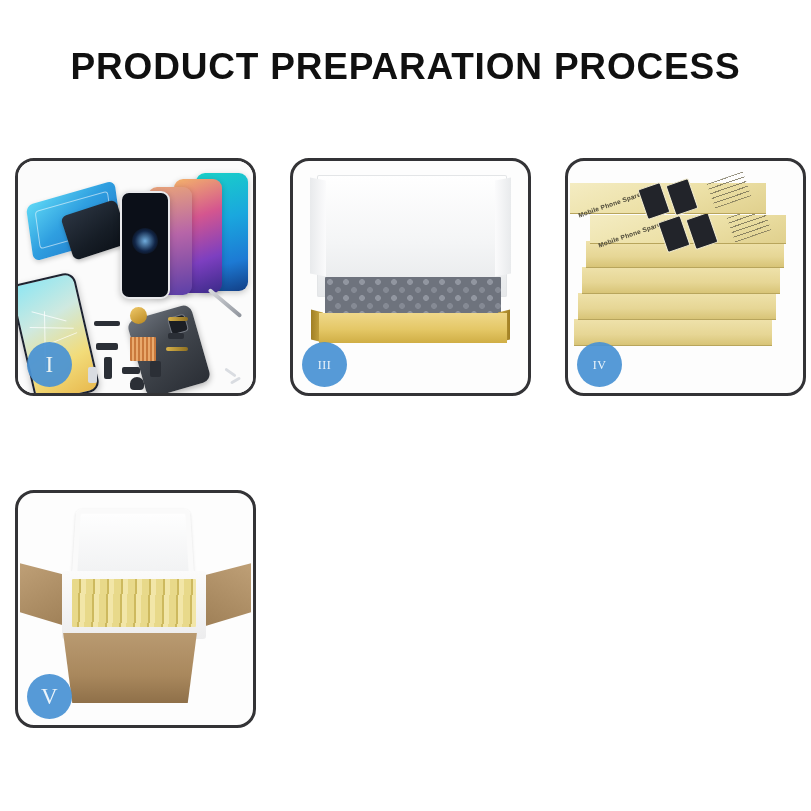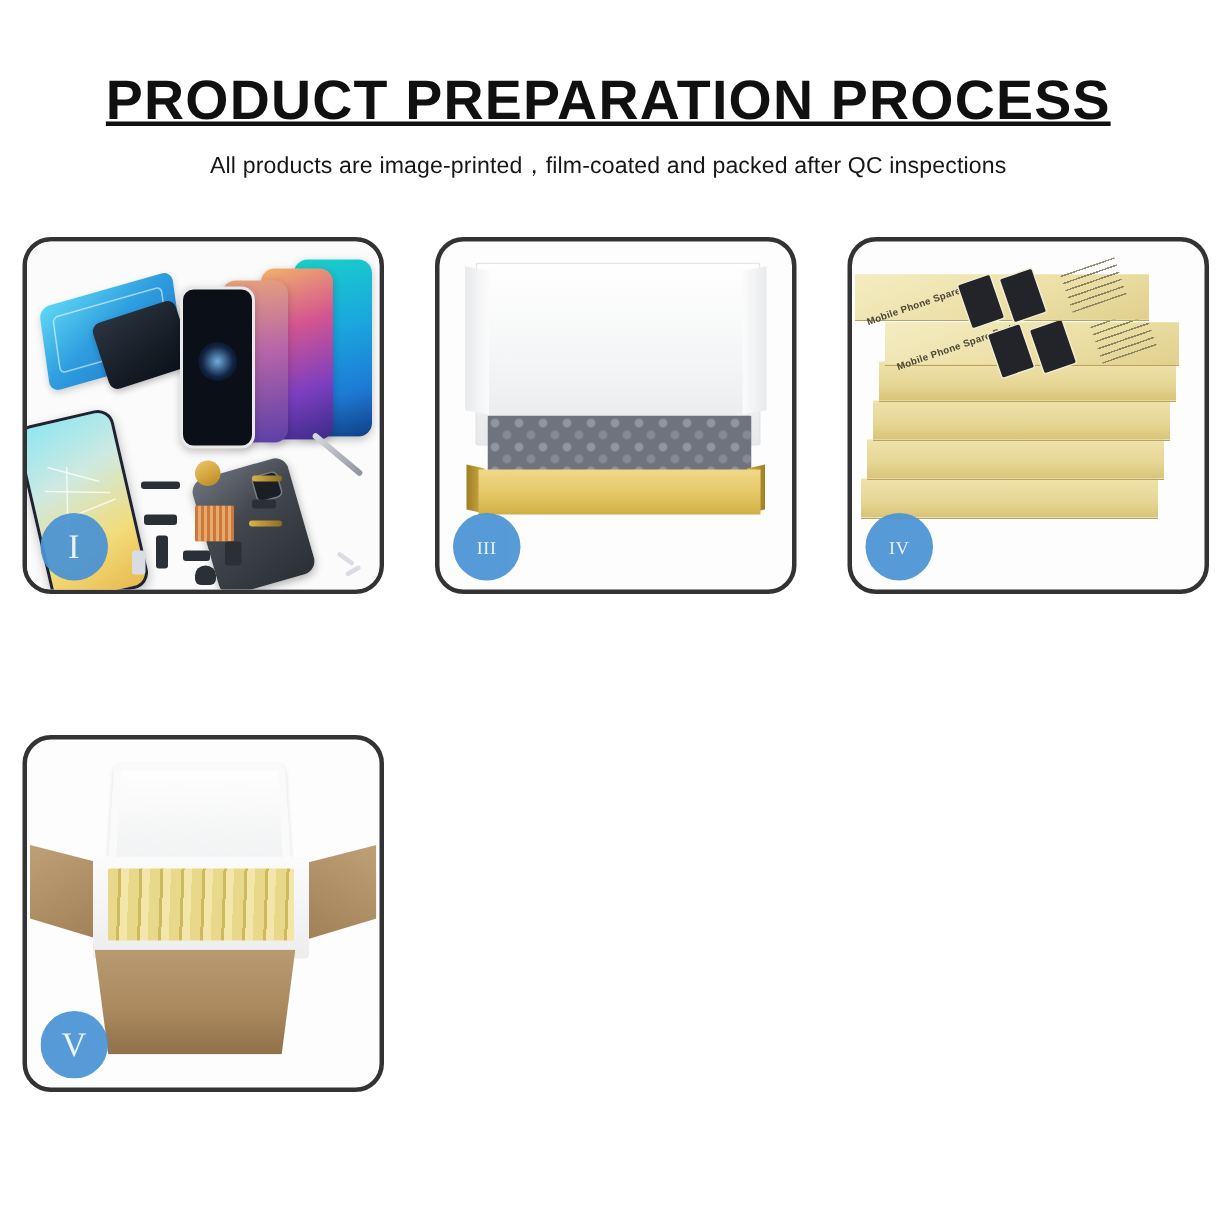--- a/index.html
+++ b/index.html
@@ -26,21 +26,20 @@
   }
   .page-title {
     margin: 0;
     padding-top: 48px;
     font-size: 37px;
     font-weight: 700;
     letter-spacing: 0.8px;
     line-height: 1.05;
     color: #101010;
     white-space: nowrap;
-    text-decoration: underline;
   }
   .page-subtitle {
     margin: 0;
     padding-top: 13px;
     font-size: 15.4px;
     font-weight: 400;
     letter-spacing: 0.1px;
     color: #171717;
     white-space: nowrap;
   }
@@ -344,21 +343,20 @@
     position:absolute; width:17px; height:22px;
     background: rgba(148,124,90,0.75);
     border-radius:1px;
   }
 </style>
 </head>
 <body>
 
 <div class="header">
   <h1 class="page-title">PRODUCT PREPARATION PROCESS</h1>
-  <p class="page-subtitle">All products are image-printed，film-coated and packed after QC inspections</p>
 </div>
 
 <div class="grid">
 
   <div class="panel">
     <div class="panel-scene">
       <div class="p1-bg"></div>
       <div class="blue-film"></div>
       <div class="blue-film2"></div>
       <div class="phone-stack">

